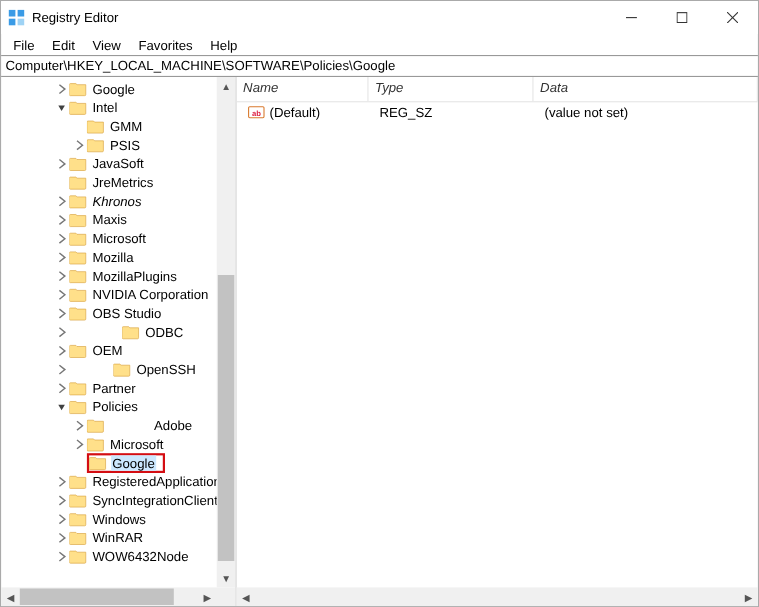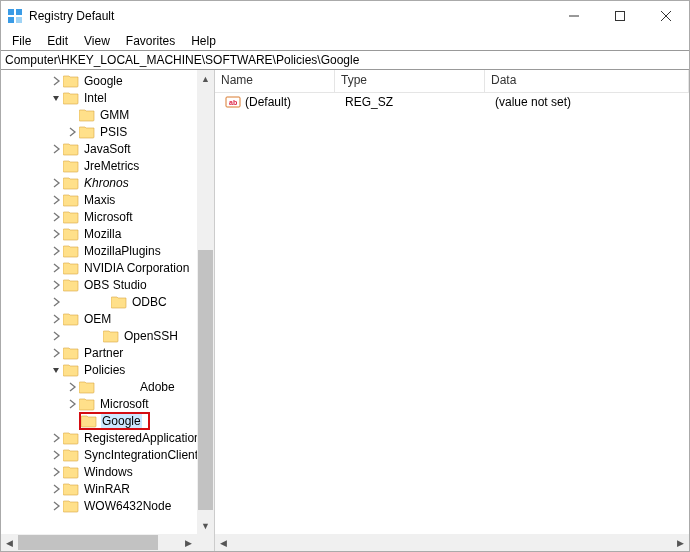--- a/index.html
+++ b/index.html
@@ -139,20 +139,21 @@
   .listwrap {
     flex: 1;
     display: flex;
     flex-direction: column;
     position: relative;
   }
   .list-header {
     height: 23px;
     display: flex;
     border-bottom: 1px solid #e5e5e5;
+    font-style: italic;
   }
   .list-header .col {
     padding: 3px 6px;
     border-right: 1px solid #e5e5e5;
     color: #333;
   }
   .list-rows { flex: 1; position: relative; }
   .list-row {
     height: 18px;
     display: flex;
@@ -181,21 +182,21 @@
 
 <div class="titlebar">
   <span class="app-icon">
     <svg viewBox="0 0 16 16">
         <rect x="1" y="1" width="6" height="6" fill="#3a9be6"></rect>
         <rect x="9" y="1" width="6" height="6" fill="#3a9be6"></rect>
         <rect x="1" y="9" width="6" height="6" fill="#3a9be6"></rect>
         <rect x="9" y="9" width="6" height="6" fill="#9fd3f5"></rect>
       </svg>
   </span>
-  <span class="title">Registry Default</span>
+  <span class="title">Registry Editor</span>
   <span class="spacer"></span>
   <div class="winbtn">
       <svg viewBox="0 0 10 10">
         <line x1="0" y1="5" x2="10" y2="5" stroke="#333" stroke-width="1"></line>
       </svg>
     </div>
   <div class="winbtn">
       <svg viewBox="0 0 10 10">
         <rect x="0.5" y="0.5" width="9" height="9" fill="none" stroke="#333" stroke-width="1"></rect>
       </svg>

